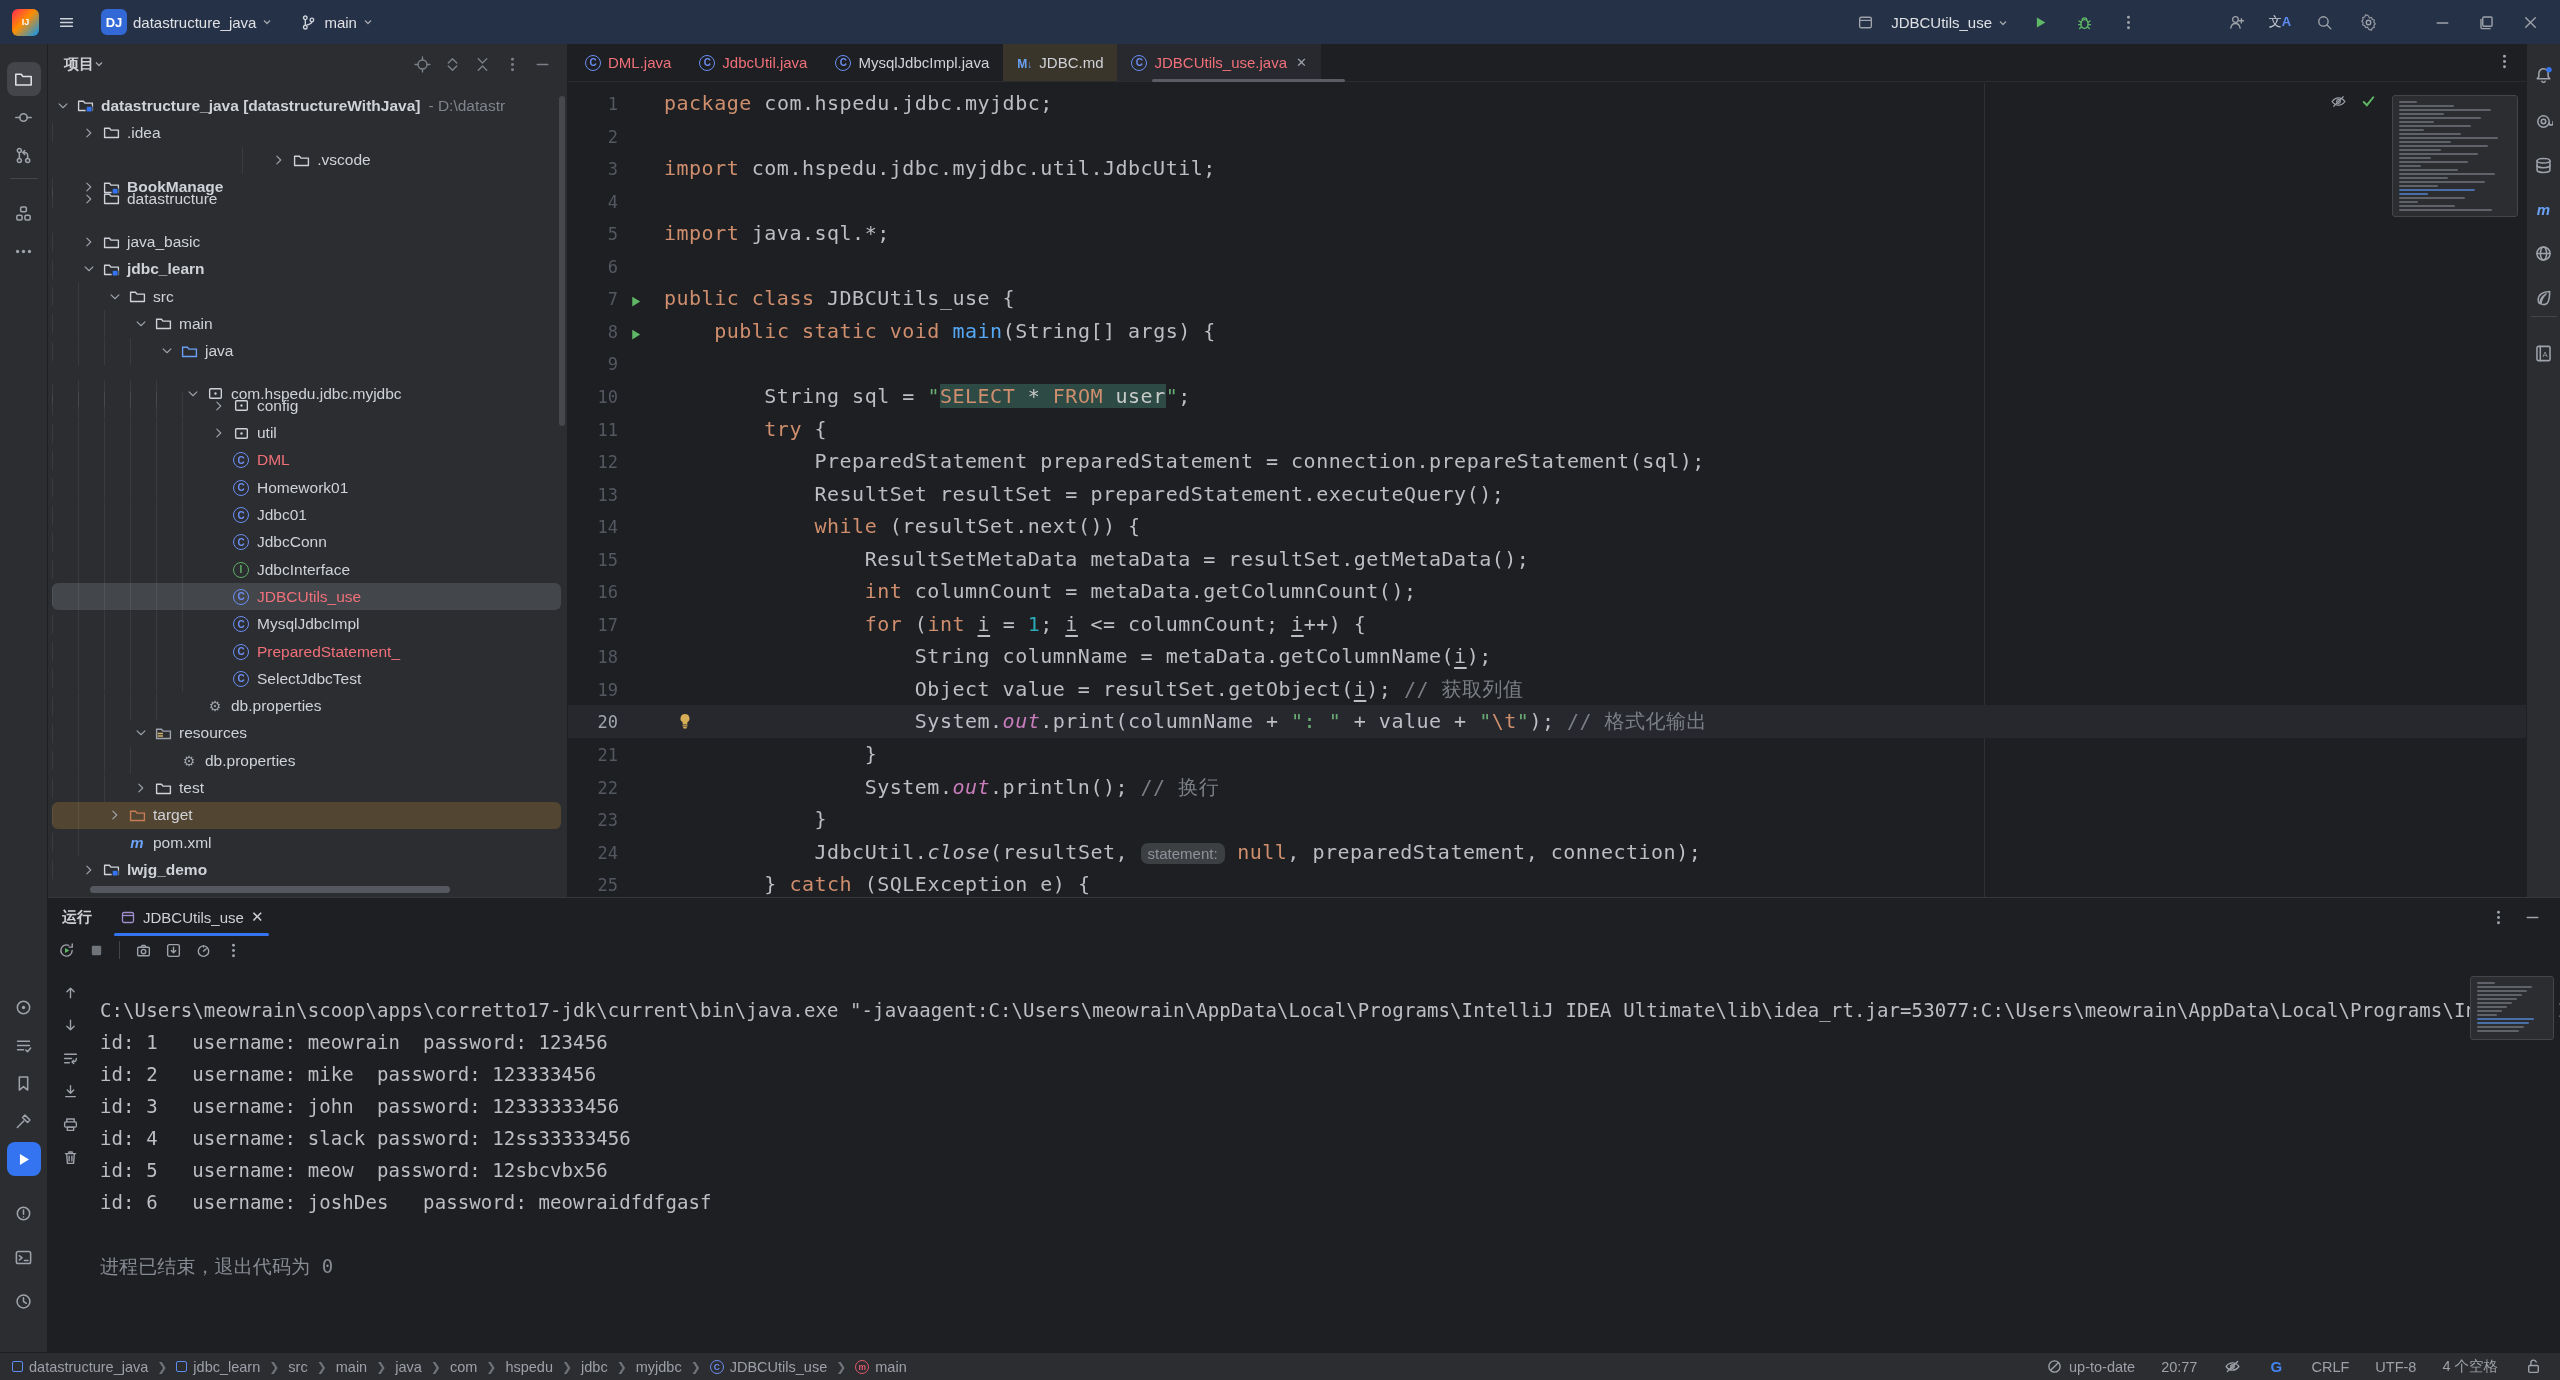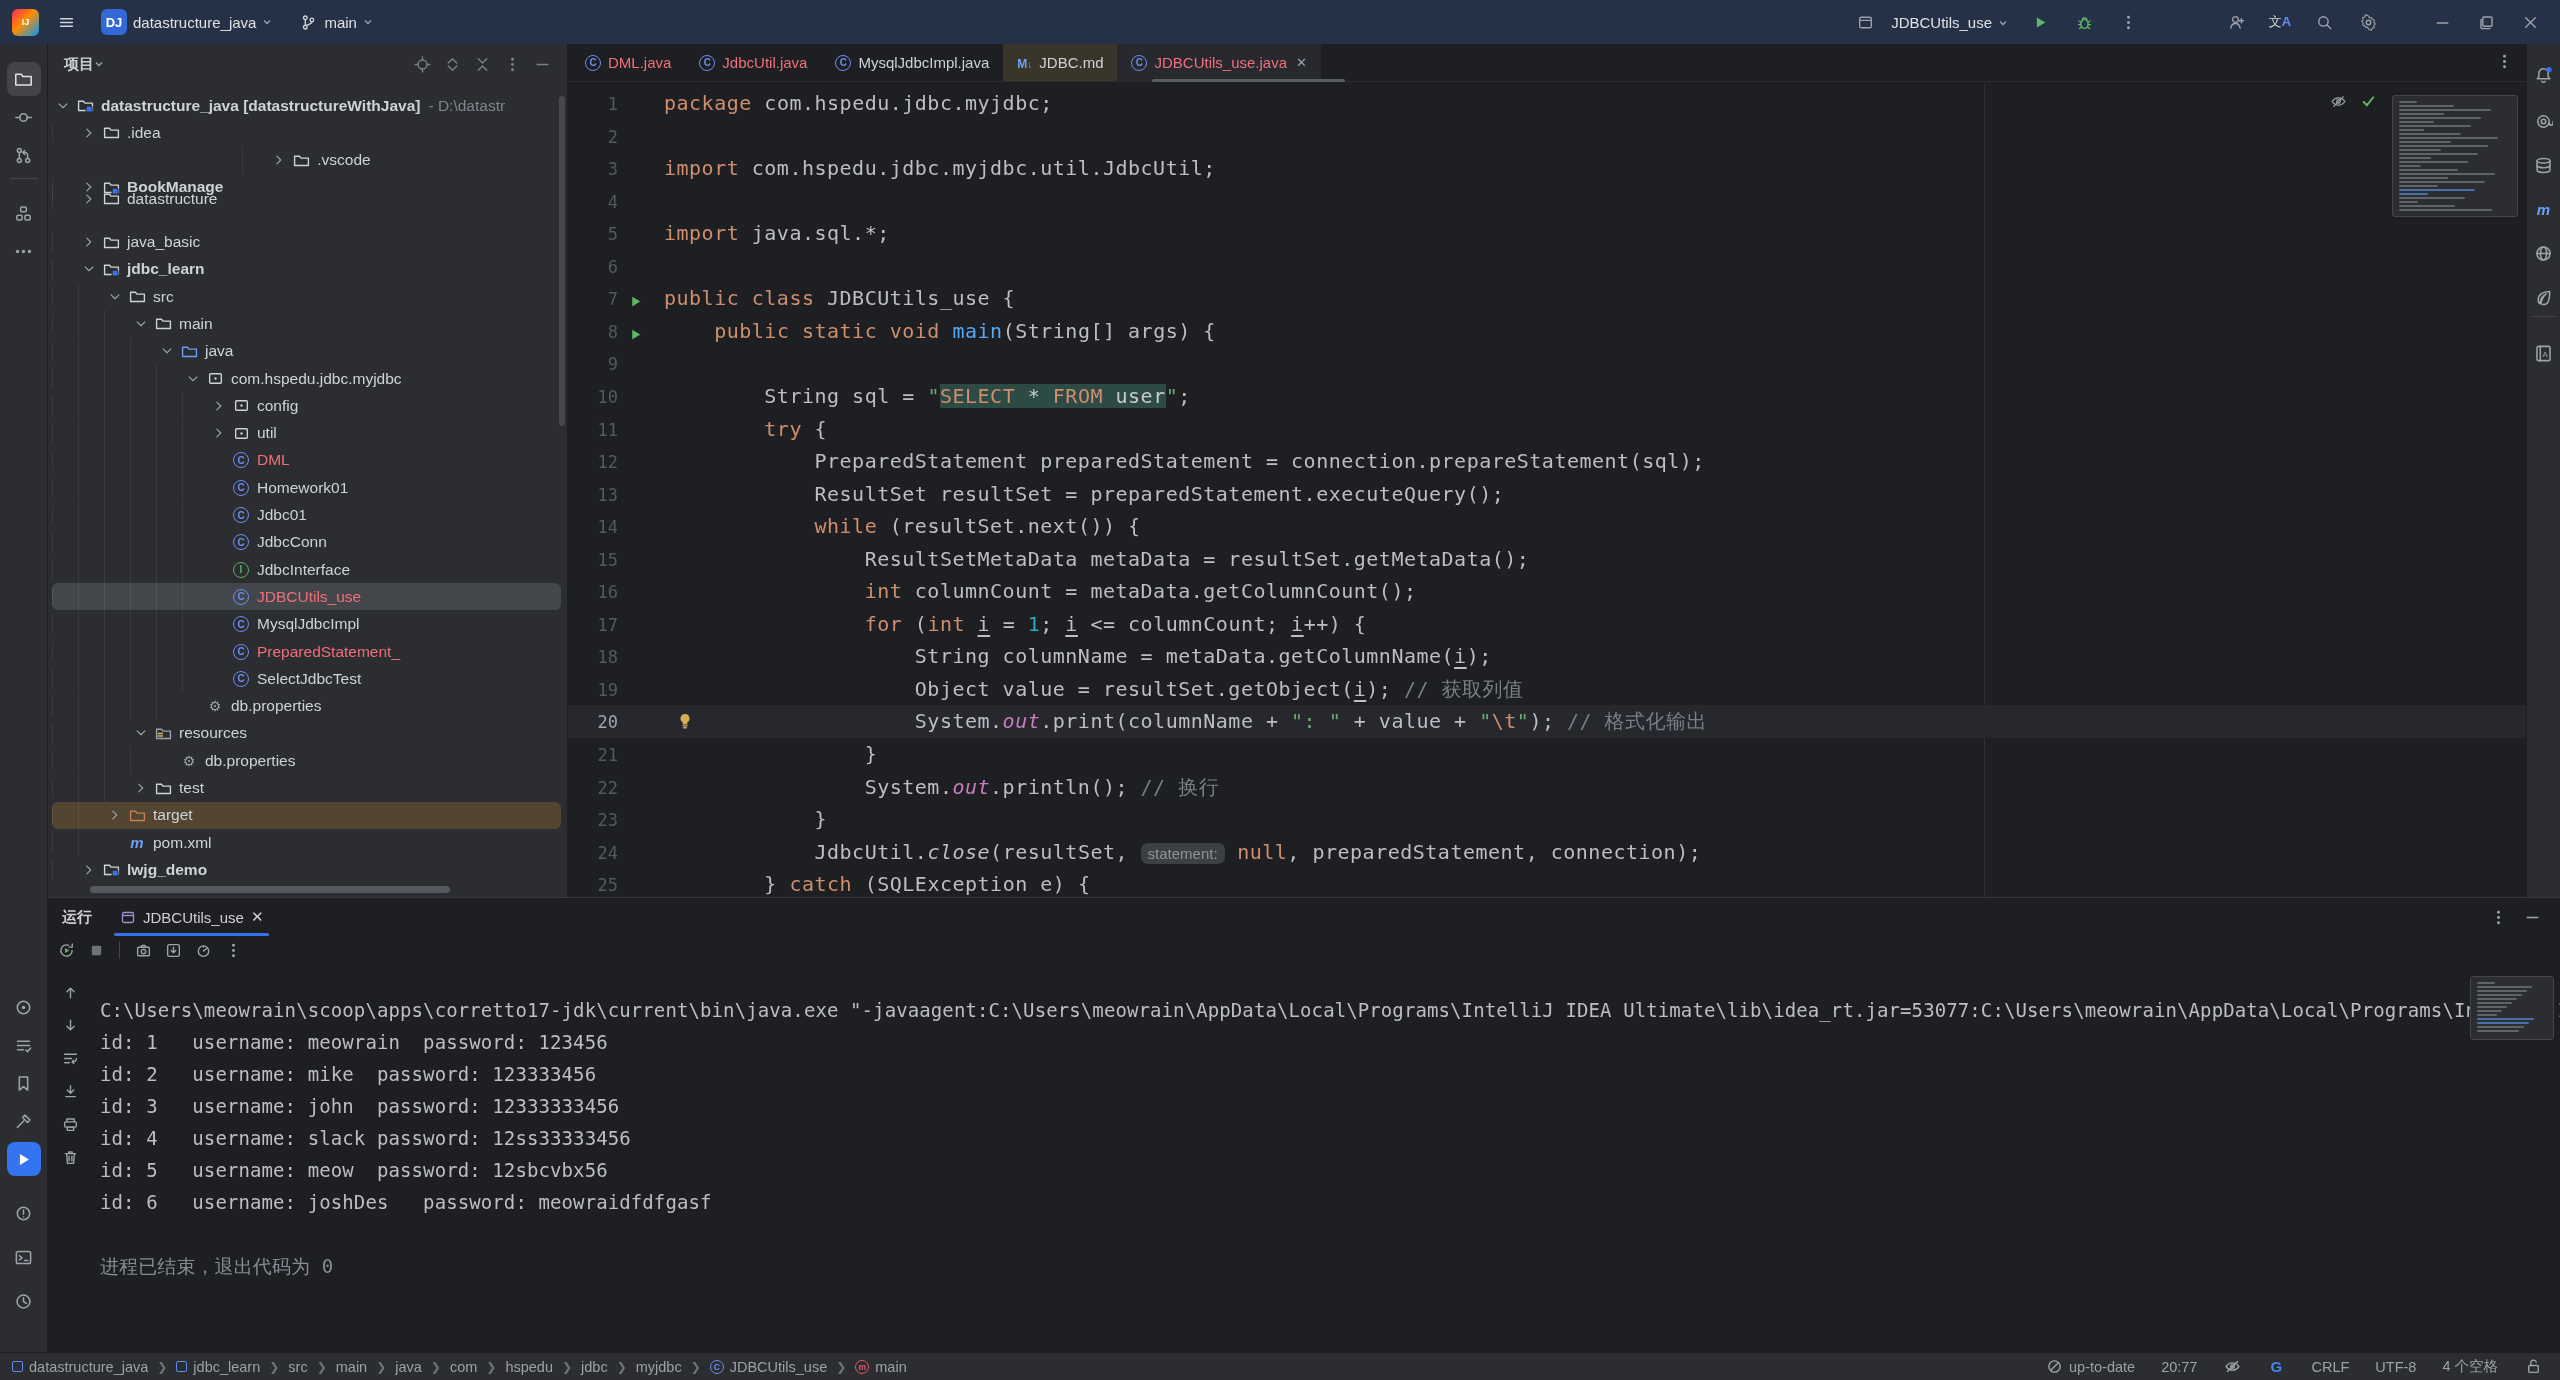--- a/index.html
+++ b/index.html
@@ -518,21 +518,21 @@
               <path d="M3.5 5.5 8 10l4.5-4.5"></path>
             </svg>
           </span>
           <span class="tic">
             <svg viewBox="0 0 16 16" fill="none" stroke="#6ba1f5" stroke-width="1.3">
               <path d="M1.5 12.7V4h4.6l1.4 1.8h7v6.9z"></path>
             </svg>
           </span>
           <span class="lbl">java</span>
         </div>
-        <div class="trow" style="top: 273px;">
+        <div class="trow" style="top: 288px;">
           <span class="guides">
             <span class="gu"></span>
             <span class="gu"></span>
             <span class="gu"></span>
             <span class="gu"></span>
             <span class="gu"></span>
           </span>
           <span class="chv">
             <svg viewBox="0 0 16 16" fill="none" stroke="currentColor" stroke-width="1.3" stroke-linecap="round" stroke-linejoin="round">
               <path d="M3.5 5.5 8 10l4.5-4.5"></path>

